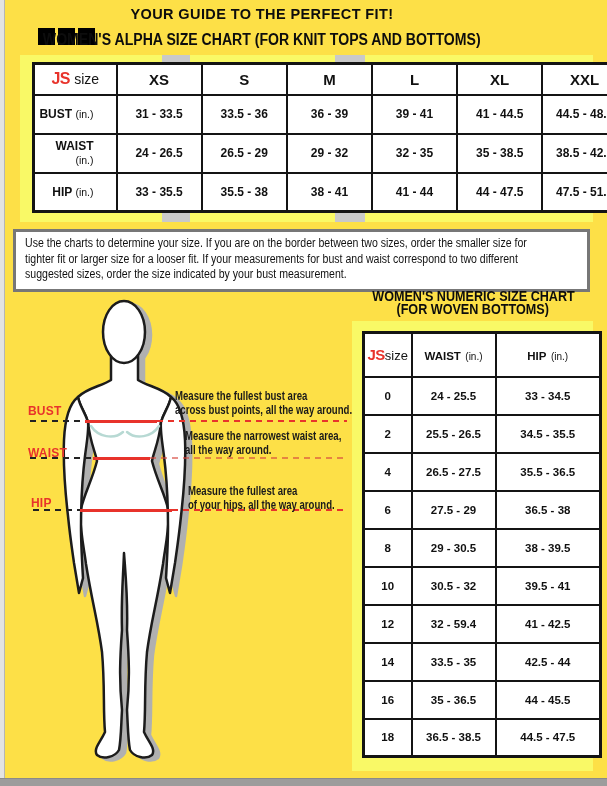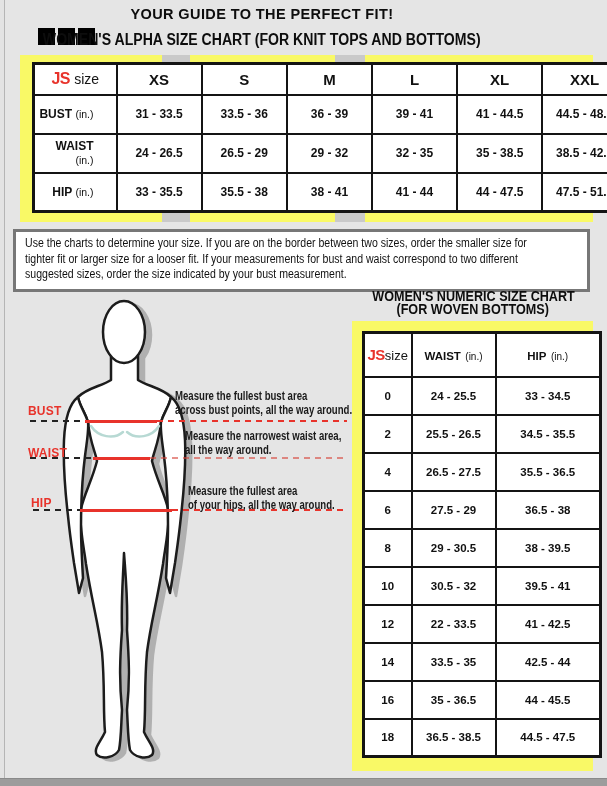--- a/index.html
+++ b/index.html
@@ -1,18 +1,18 @@
 <!DOCTYPE html>
 <html><head>
 <meta charset="utf-8">
 <style>
   * { margin:0; padding:0; box-sizing:border-box; }
   html,body { width:607px; height:786px; }
   body { font-family:"Liberation Sans", sans-serif; background:#c9c9c9; }
-  #page { position:relative; width:607px; height:786px; background:#e5e5e5; overflow:hidden; }
+  #page { position:relative; width:607px; height:786px; background:#fde047; overflow:hidden; }
 
   .left-strip { position:absolute; left:0; top:0; width:5px; height:786px; background:#e3e3e3; border-right:1px solid #b5b5b5; }
   .bottom-bar { position:absolute; left:0; top:778px; width:607px; height:8px; background:#9c9c9c; border-top:1px solid #8a8a8a; }
 
   .main-title { position:absolute; top:6px; left:0; width:524px; text-align:center;
     font-size:14.5px; font-weight:bold; color:#0d0d0d; letter-spacing:.4px; }
   .sq { position:absolute; top:28px; width:17px; height:17px; background:#000; }
   .sq1{ left:38px; } .sq2{ left:58px; } .sq3{ left:78px; }
   .alpha-subtitle { position:absolute; top:31px; left:0; width:524px; text-align:center;
     font-size:16px; font-weight:bold; color:#0d0d0d; }
@@ -306,21 +306,21 @@
       <td>29 - 30.5</td>
       <td>38 - 39.5</td>
     </tr>
     <tr class="data">
       <td class="sz">10</td>
       <td>30.5 - 32</td>
       <td>39.5 - 41</td>
     </tr>
     <tr class="data">
       <td class="sz">12</td>
-      <td>22 - 33.5</td>
+      <td>32 - 59.4</td>
       <td>41 - 42.5</td>
     </tr>
     <tr class="data">
       <td class="sz">14</td>
       <td>33.5 - 35</td>
       <td>42.5 - 44</td>
     </tr>
     <tr class="data">
       <td class="sz">16</td>
       <td>35 - 36.5</td>

